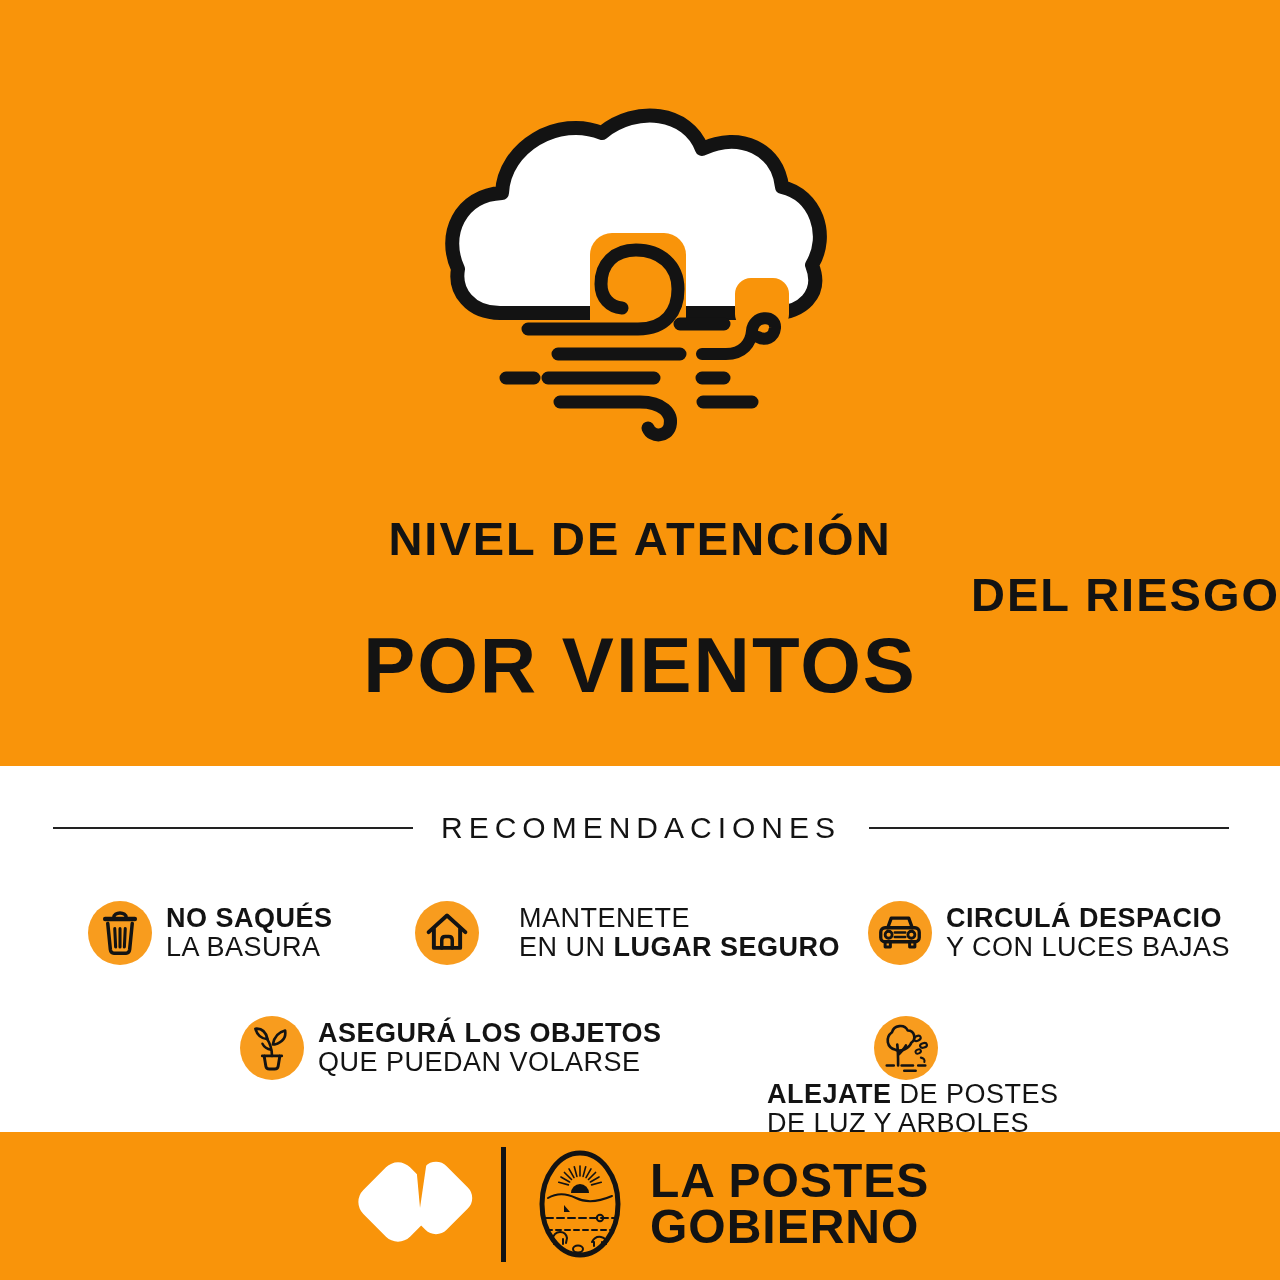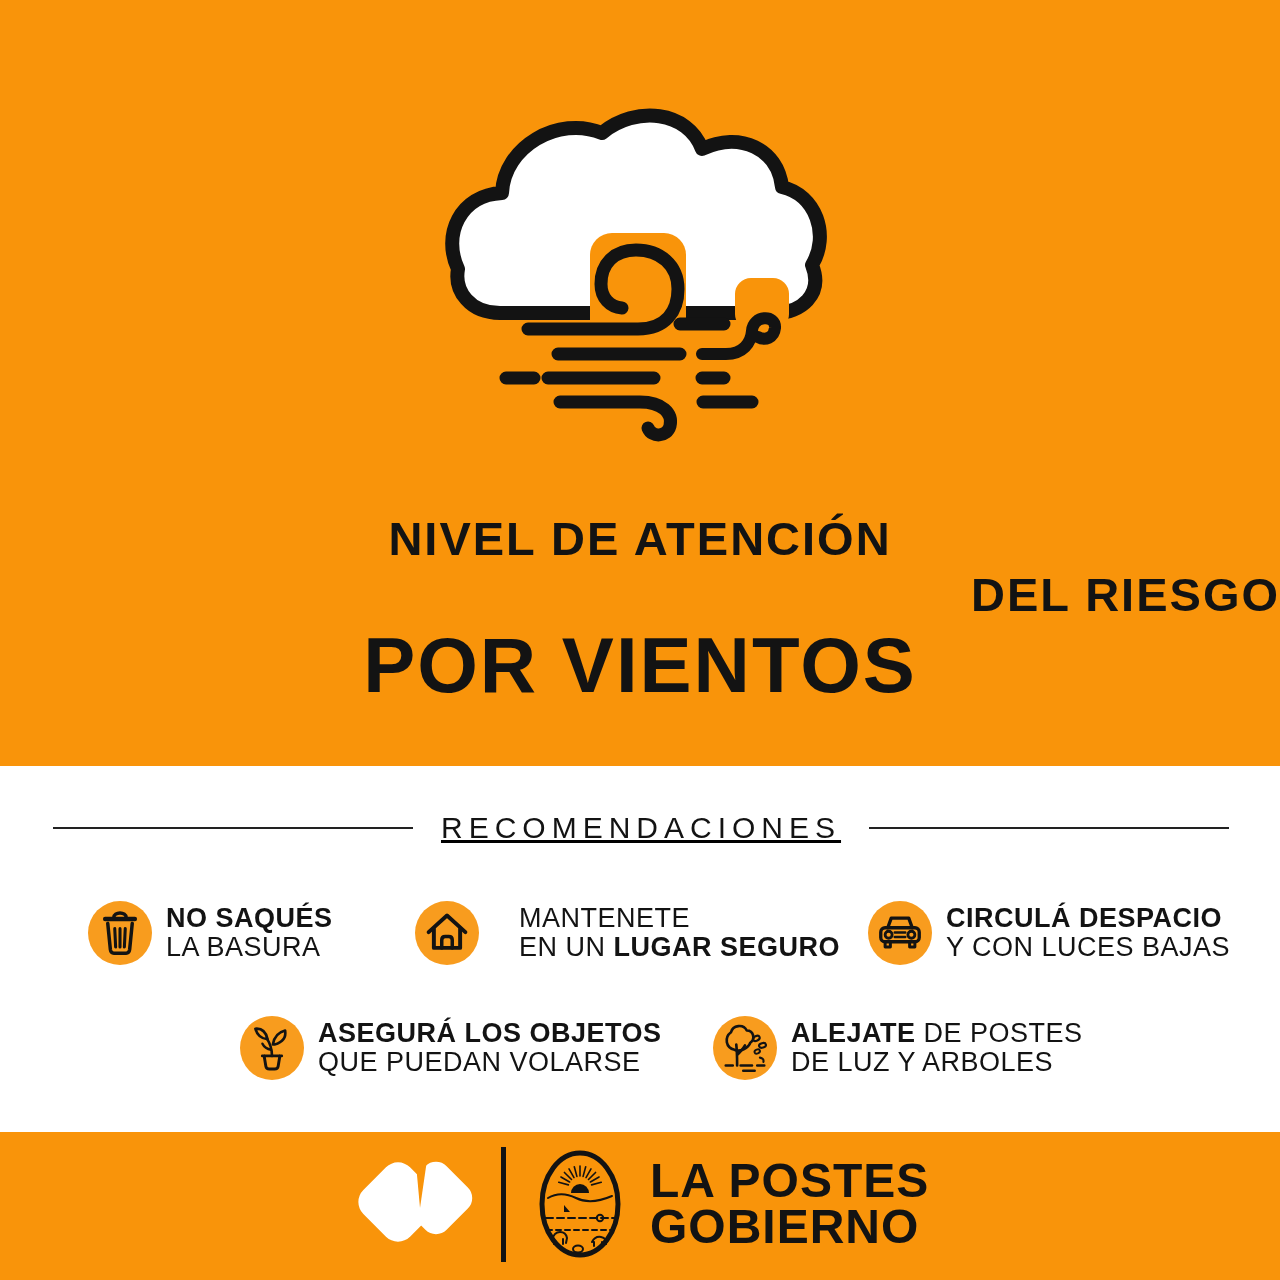--- a/index.html
+++ b/index.html
@@ -21,35 +21,35 @@
       justify-content:flex-end;align-items:center;gap:34px;}
   .t2{font-size:47px;font-weight:bold;letter-spacing:2px;color:var(--ink);}
   .pill{background:var(--white);border-radius:32px;height:58px;display:flex;align-items:center;
       padding:0 32px;font-size:41px;font-weight:bold;letter-spacing:3px;color:var(--ink);}
   .t3{position:absolute;left:0;top:620px;width:1280px;height:90px;line-height:90px;
       text-align:center;font-size:78px;font-weight:bold;letter-spacing:2px;color:var(--ink);}
 
   
   .mid{position:absolute;left:0;top:766px;width:1280px;height:366px;background:var(--white);}
   .rec-head{position:absolute;left:0;top:42px;width:1280px;height:40px;display:flex;
-      align-items:center;padding:0 51px 0 53px;gap:28px;text-decoration:underline;}
+      align-items:center;padding:0 51px 0 53px;gap:28px;}
   .rule{flex:1;height:2px;background:#222;}
   .rec-title{font-size:30px;font-weight:500;letter-spacing:6px;color:var(--ink);white-space:nowrap;}
   .rec-item{position:absolute;display:flex;align-items:center;}
   .rec-circle{width:64px;height:64px;border-radius:50%;background:var(--circle);
       display:flex;align-items:center;justify-content:center;flex:0 0 64px;}
   .rec-circle svg{width:56px;height:56px;}
   .rec-text{margin-left:14px;font-size:27px;line-height:29px;letter-spacing:.5px;
       color:var(--ink);font-weight:400;white-space:nowrap;}
   .rec-text .b{font-weight:bold;}
   .pos-1{left:88px;top:135px;}
   .pos-2{left:415px;top:135px;gap:26px;}
   .pos-3{left:868px;top:135px;}
   .pos-4{left:240px;top:250px;align-items:center;}
-  .pos-5{left:713px;top:250px;}
+  .pos-5{left:753px;top:250px;flex-direction:column;}
 
   
   .bot{position:absolute;left:0;top:1132px;width:1280px;height:148px;background:var(--orange);}
   .heart-svg{position:absolute;left:357px;top:24px;width:120px;height:98px;}
   .divider{position:absolute;left:501px;top:15px;width:5px;height:115px;background:var(--ink);}
   .seal-svg{position:absolute;left:536px;top:16px;width:88px;height:112px;}
   .org{position:absolute;left:650px;top:26px;font-size:48px;font-weight:bold;
       line-height:46px;letter-spacing:1px;color:var(--ink);}
 
   svg .ink-s{fill:none;stroke:var(--ink);stroke-linecap:round;stroke-linejoin:round;}

